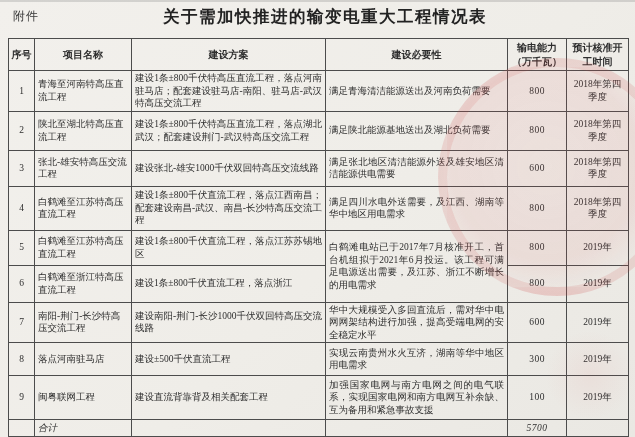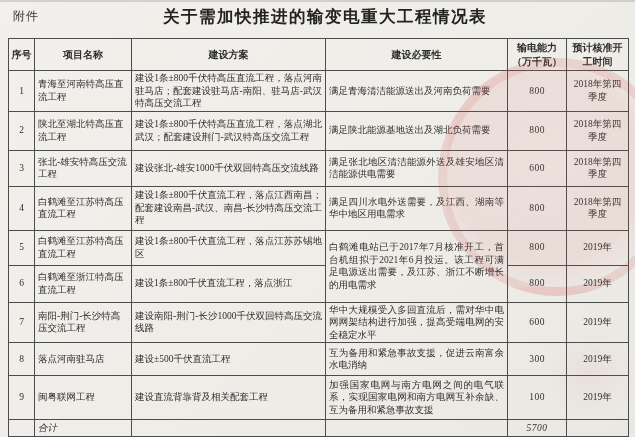--- a/index.html
+++ b/index.html
@@ -171,21 +171,21 @@
       <td class="c-plan">建设南阳-荆门-长沙1000千伏双回特高压交流线路</td>
       <td class="c-nec">华中大规模受入多回直流后，需对华中电网网架结构进行加强，提高受端电网的安全稳定水平</td>
       <td class="c-cap">600</td>
       <td class="c-time">2019年</td>
     </tr>
 
     <tr class="r8">
       <td class="c-no">8</td>
       <td class="c-name">落点河南驻马店</td>
       <td class="c-plan">建设±500千伏直流工程</td>
-      <td class="c-nec">互为备用和紧急事故支援，促进云南富余水电消纳</td>
+      <td class="c-nec">实现云南贵州水火互济，湖南等华中地区用电需求</td>
       <td class="c-cap">300</td>
       <td class="c-time">2019年</td>
     </tr>
 
     <tr class="r9">
       <td class="c-no">9</td>
       <td class="c-name">闽粤联网工程</td>
       <td class="c-plan">建设直流背靠背及相关配套工程</td>
       <td class="c-nec">加强国家电网与南方电网之间的电气联系，实现国家电网和南方电网互补余缺、互为备用和紧急事故支援</td>
       <td class="c-cap">100</td>

